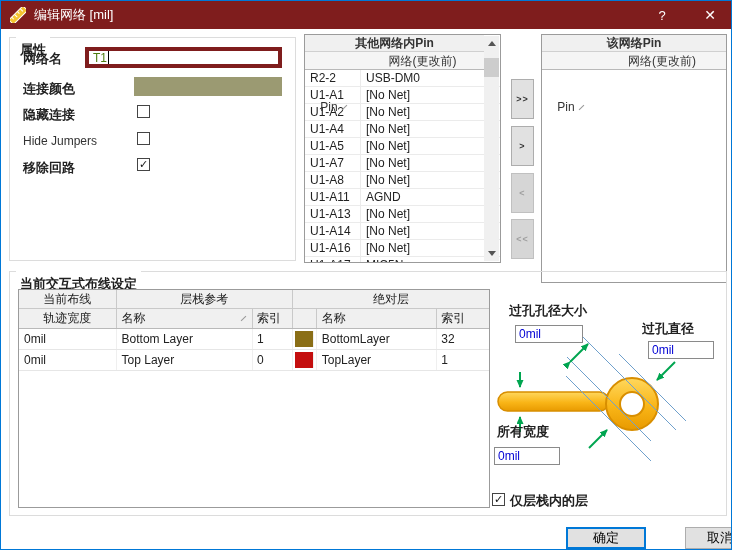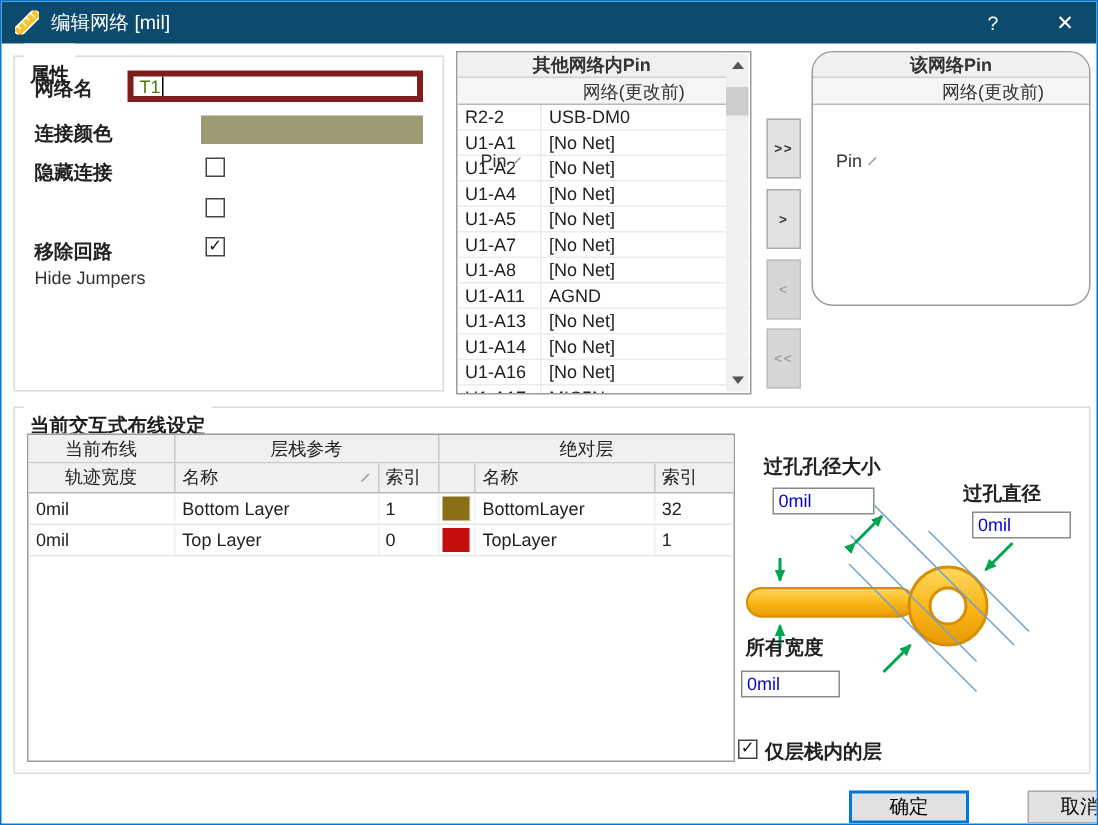--- a/index.html
+++ b/index.html
@@ -3,32 +3,32 @@
 <meta charset="utf-8">
 <style>
   * { margin:0; padding:0; box-sizing:border-box; }
   html,body { background:#888; font-family:"Liberation Sans","DejaVu Sans",sans-serif; }
   #dialog {
     position:relative; width:732px; height:550px; background:#ffffff;
     border:1px solid #0078d7; overflow:hidden;
     font-family:"Liberation Sans","DejaVu Sans",sans-serif;
   }
   
-  .titlebar { position:absolute; left:0; top:0; width:100%; height:28px; background:#0c4a6e; display:flex; align-items:center; }
+  .titlebar { position:absolute; left:0; top:0; width:100%; height:28px; background:#7f1d1d; display:flex; align-items:center; }
   .titlebar .app-icon { width:16px; height:16px; margin:0 8px 0 9px; }
   .titlebar .title { color:#ffffff; font-size:13px; }
   .tb-btn { position:absolute; top:0; height:28px; width:38px; color:#fff; display:flex; align-items:center; justify-content:center; font-size:13px; }
   .tb-help { right:50px; }
   .tb-close { right:2px; font-size:14px; }
   
   .groupbox { position:absolute; border:1px solid #dcdcdc; }
   .groupbox > .gb-label { position:absolute; top:-9px; left:6px; background:#fff; padding:12px 4px; font-size:13px; font-weight:600; color:#1f1f1f; white-space:nowrap; }
   
   .flabel { position:absolute; font-size:13px; font-weight:600; color:#222; white-space:nowrap; }
-  .flabel.en { font-weight:400; font-size:12px; color:#333;margin-top:44px; }
+  .flabel.en { font-weight:400; font-size:12px; color:#333; }
   .textbox { position:absolute; background:#fff; border:4px solid #7f1d1d; display:flex; align-items:center; padding-left:4px; font-size:12px; color:#4d7c0f; }
   .caret { display:inline-block; width:1px; height:13px; background:#000; margin-left:1px; }
   .swatch { position:absolute; }
   .checkbox { position:absolute; width:13px; height:13px; border:1px solid #444; background:#fff; font-size:11px; line-height:11px; text-align:center; color:#111; }
   
   .pintable { position:absolute; border:1px solid #9b9b9b; background:#fff; overflow:hidden; }
   .pt-title { height:17px; background:#f0f0f0; border-bottom:1px solid #d0d0d0; text-align:center; font-size:12px; font-weight:700; color:#333; line-height:17px; }
   .pt-cols { height:18px; background:#f5f5f5; border-bottom:1px solid #b9b9b9; display:flex; font-size:12px; color:#333; }
   .pt-cols .c1 { width:56px; border-right:1px solid #c9c9c9; text-align:center; line-height:18px; position:relative;margin-top:46px; }
   .pt-cols .c2 { flex:1; text-align:center; line-height:18px; }
@@ -172,21 +172,21 @@
           <div class="tri-down"></div>
         </div>
     </div>
   </div>
 
   <div class="xfer" style="top:78px;">&gt;&gt;</div>
   <div class="xfer" style="top:125px;">&gt;</div>
   <div class="xfer disabled" style="top:172px;">&lt;</div>
   <div class="xfer disabled" style="top:218px;">&lt;&lt;</div>
 
-  <div class="pintable" style="left:540px; top:33px; width:186px; height:170px;border-radius:14px;">
+  <div class="pintable" style="left:540px; top:33px; width:186px; height:249px;">
     <div class="pt-title">该网络Pin</div>
     <div class="pt-cols">
       <div class="c1"><span>Pin</span><span class="slash"></span></div>
       <div class="c2">网络(更改前)</div>
     </div>
     <div class="pt-rows">
       
     </div>
   </div>
 

